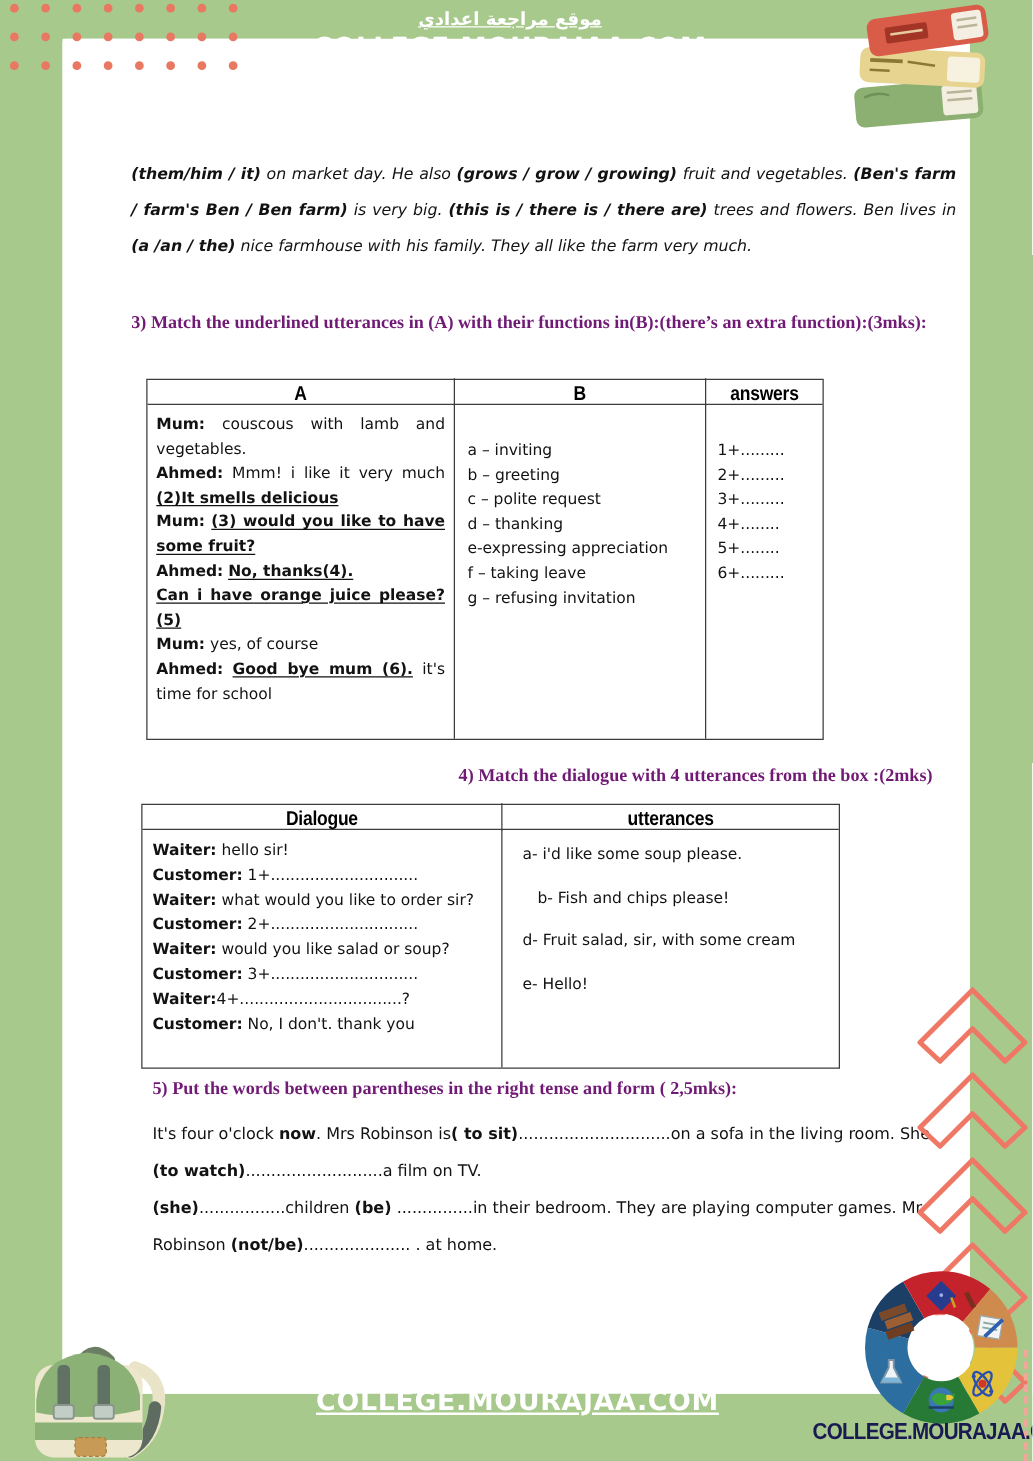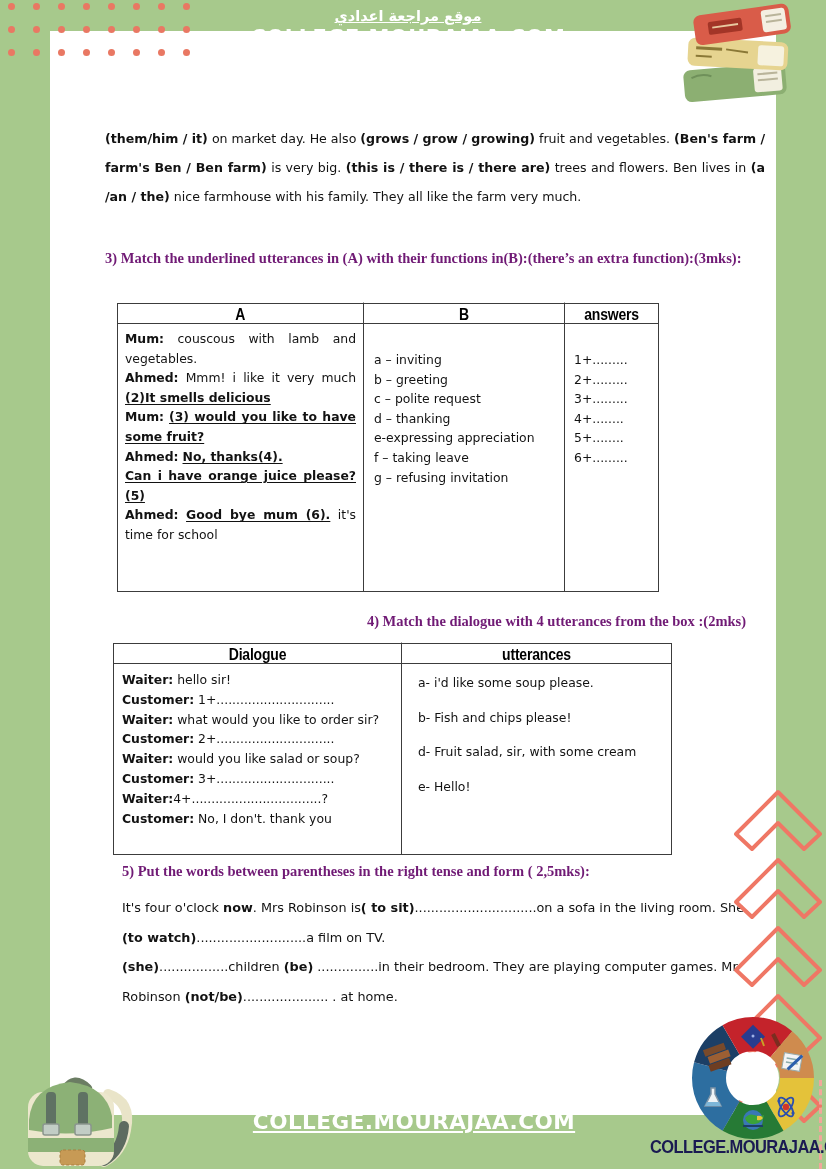--- a/index.html
+++ b/index.html
@@ -24,21 +24,21 @@
   .badge{position:absolute;left:650px;top:1137px;width:176px;text-align:center;z-index:9;
          color:#1a1a52;font-family:"Liberation Sans",sans-serif;font-weight:bold;font-size:16.5px;
          letter-spacing:-0.6px;transform:scaleY(1.12);}
   
   .card{position:absolute;left:50px;top:31px;width:726px;height:1084px;background:#ffffff;border-radius:4px;}
   
   .dot{position:absolute;width:7px;height:7px;border-radius:50%;background:#e97863;z-index:5;}
   
   .handw{font-family:"DejaVu Sans",sans-serif;color:#121212;}
   .intro{position:absolute;left:105px;top:124px;width:660px;font-size:12.6px;line-height:29px;
-         text-align:justify;}
+         text-align:justify;font-style:italic;}
   .sheading{position:absolute;font-family:"Liberation Serif",serif;font-weight:bold;color:#701a75;
             font-size:14.5px;line-height:18px;}
   .b{font-weight:bold;}
   .u{text-decoration:underline;text-underline-offset:2px;}
   
   .tbl{position:absolute;border:1.5px solid #3c3c3c;background:#fff;z-index:2;}
   .tbl .hrow{display:flex;border-bottom:1.5px solid #3c3c3c;}
   .tbl .hcell{font-family:"Liberation Sans",sans-serif;font-weight:bold;font-size:14px;
               text-align:center;letter-spacing:-0.2px;padding:2px 0 1px 0;
               transform:scaleY(1.15);color:#000;}
@@ -111,20 +111,21 @@
       <div class="hcell vline" style="width:201px;">B</div>
       <div class="hcell vline" style="width:93px;">answers</div>
     </div>
     <div class="brow" style="min-height:267px;">
       <div class="bcell jst" style="width:245px;padding:5px 7px 4px 7px;box-sizing:border-box;">
         <p class="turn"><span class="b">Mum:</span><span> couscous with lamb and vegetables.</span></p>
         <p class="turn"><span class="b">Ahmed:</span><span> Mmm! i like it very much </span><span class="b u">(2)It smells delicious</span></p>
         <p class="turn"><span class="b">Mum:</span><span> </span><span class="b u">(3) would you like to have some fruit?</span></p>
         <p class="turn"><span class="b">Ahmed:</span><span> </span><span class="b u">No, thanks(4).</span></p>
         <p class="turn"><span class="b u">Can i have orange juice please?(5)</span></p>
+        <p class="turn"><span class="b">Mum:</span><span> yes, of course</span></p>
         <p class="turn"><span class="b">Ahmed:</span><span> </span><span class="b u">Good bye mum (6).</span><span> it's time for school</span></p>
       </div>
       <div class="bcell vline" style="width:201px;padding:26px 4px 4px 10px;box-sizing:border-box;">
         <p class="turn">a – inviting</p>
         <p class="turn">b – greeting</p>
         <p class="turn">c – polite request</p>
         <p class="turn">d – thanking</p>
         <p class="turn">e-expressing appreciation</p>
         <p class="turn">f – taking leave</p>
         <p class="turn">g – refusing invitation</p>
@@ -153,21 +154,21 @@
         <p class="turn"><span class="b">Customer:</span><span> 1+..............................</span></p>
         <p class="turn"><span class="b">Waiter:</span><span> what would you like to order sir?</span></p>
         <p class="turn"><span class="b">Customer:</span><span> 2+..............................</span></p>
         <p class="turn"><span class="b">Waiter:</span><span> would you like salad or soup?</span></p>
         <p class="turn"><span class="b">Customer:</span><span> 3+..............................</span></p>
         <p class="turn"><span class="b">Waiter:</span><span>4+.................................?</span></p>
         <p class="turn"><span class="b">Customer:</span><span> No, I don't. thank you</span></p>
       </div>
       <div class="bcell vline" style="width:269px;padding:9px 4px 4px 16px;box-sizing:border-box;">
         <p class="turn" style="margin-bottom:15px;">a-  i'd like some soup please.</p>
-        <p class="turn" style="margin-bottom:15px;">b-  Fish and chips please!</p>
+        <p class="turn" style="margin-bottom:15px;margin-left:12px;">b-  Fish and chips please!</p>
         <p class="turn" style="margin-bottom:15px;">d-  Fruit salad, sir, with some cream</p>
         <p class="turn">e-  Hello!</p>
       </div>
     </div>
   </div>
 
   <div class="sheading" style="left:122px;top:862px;width:640px;">5) Put the words between parentheses in the right tense and form ( 2,5mks):</div>
   <div class="q5text handw">
     <p><span>It's four o'clock </span><span class="b">now</span><span>. Mrs Robinson is</span><span class="b">( to sit)</span><span>..............................on a sofa in the  living room. She </span><span class="b">(to watch)</span><span>...........................a film on TV.</span></p>
     <p><span class="b">(she)</span><span>.................children </span><span class="b">(be)</span><span> ...............in their bedroom. They are playing computer games. Mr Robinson </span><span class="b">(not/be)</span><span>..................... . at home.</span></p>

